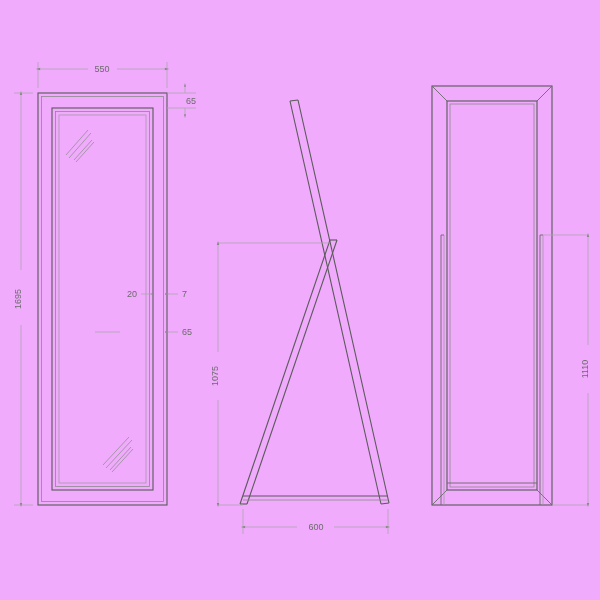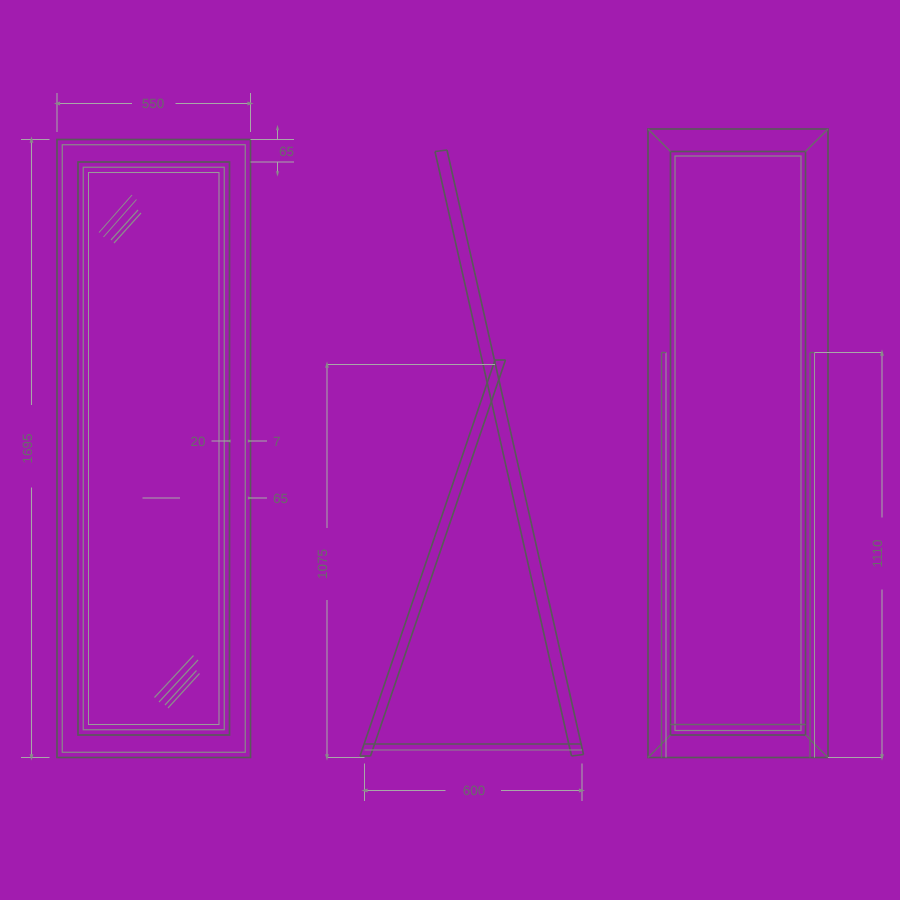--- a/index.html
+++ b/index.html
@@ -1,19 +1,19 @@
 <!DOCTYPE html>
 <html><head>
 <meta charset="utf-8">
 <title>Mirror Technical Drawing</title>
 <style>
   html,body{margin:0;padding:0;background:#ffffff;}
   body{width:600px;height:600px;overflow:hidden;
        font-family:"Liberation Sans","DejaVu Sans",sans-serif;}
-  #stage{position:relative;width:600px;height:600px;background:#a21caf;}
+  #stage{position:relative;width:600px;height:600px;background:#f0abfc;}
   #drawing{position:absolute;left:0;top:0;width:600px;height:600px;}
   .dimtext{font-size:9px;fill:#6b6b6b;font-family:"Liberation Sans","DejaVu Sans",sans-serif;}
 </style>
 </head>
 <body>
 
 <div id="stage">
 
 <svg id="drawing" viewBox="0 0 600 600" xmlns="http://www.w3.org/2000/svg">
 

